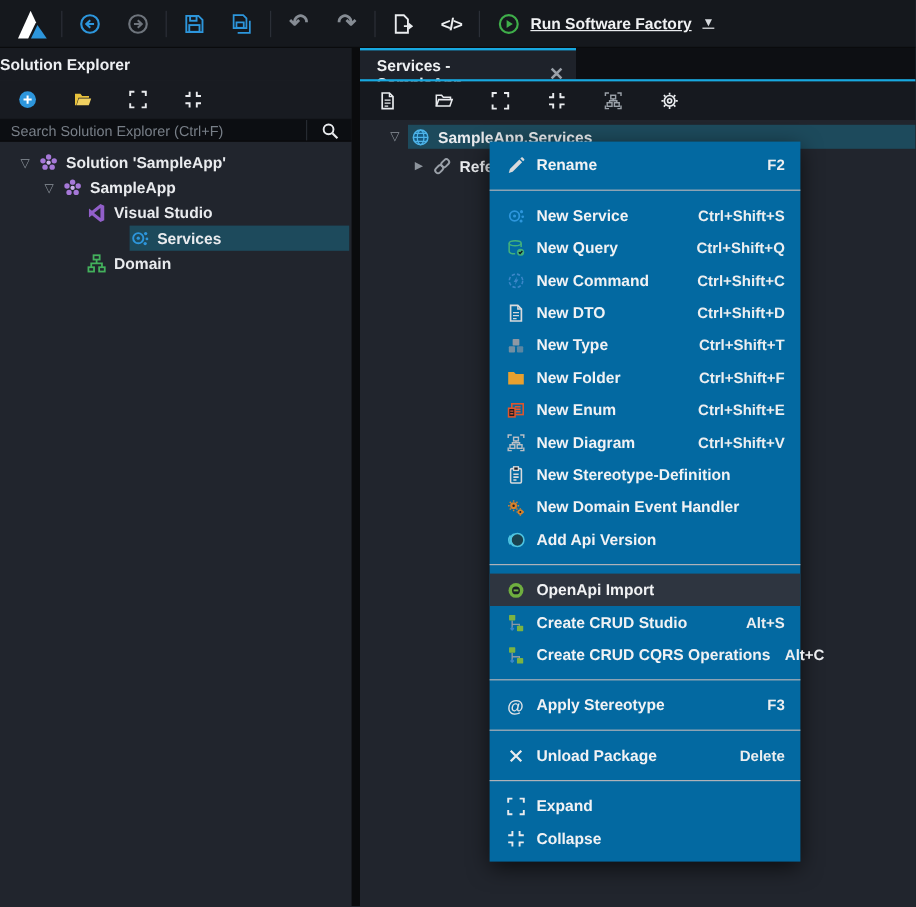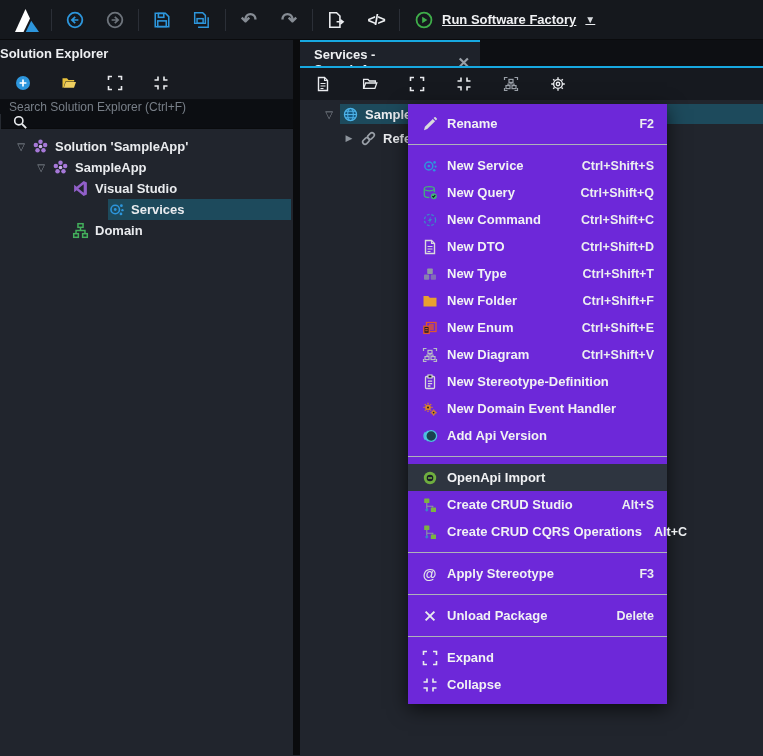--- a/index.html
+++ b/index.html
@@ -23,21 +23,21 @@
   .run-label { color:#f0f1f3; font-weight:600; font-size:13px; }
   .caret-down { color:#d7dade; font-size:10px; }
 
   .content { display:flex; height:715px; }
 
   
   .left { width:293px; display:flex; flex-direction:column; background:#21252d; }
   .panel-header { height:27px; background:#181b21; display:flex; align-items:center; font-weight:700; font-size:13px; color:#edeff2; }
   .panel-toolbar { height:33px; background:#181b21; display:flex; align-items:center; padding-left:13px; gap:26px; border-bottom:1px solid #0d0f13; }
   .pt-btn { width:20px; height:20px; display:flex; align-items:center; justify-content:center; cursor:pointer; }
-  .search-row { height:29px; display:flex; background:#0c0e12; border-bottom:1px solid #0a0b0d;flex-direction:column; }
+  .search-row { height:18px; display:flex; background:#0c0e12; border-bottom:1px solid #0a0b0d; }
   .search-input { flex:1; background:transparent; border:none; outline:none; color:#c8ccd2; font-size:12px; padding:0 9px; font-family:"Liberation Sans",sans-serif; }
   .search-input::placeholder { color:#787f88; }
   .search-btn { width:38px; display:flex; align-items:center; justify-content:center; border-left:1px solid #262a31; cursor:pointer; color:#e9ebee; }
   .tree { padding-top:7px; flex:1; }
   .trow { height:21px; display:flex; align-items:center; cursor:pointer; }
   .caret { width:22px; text-align:center; color:#8d949c; font-size:10px; flex:none; cursor:pointer; }
   .caret.filled { font-size:9px; }
   .ticon { width:17px; height:17px; flex:none; margin-right:6px; }
   .tlabel { font-weight:600; color:#e9ebee; white-space:nowrap; }
   .indent1 { padding-left:10px; }
@@ -56,21 +56,21 @@
   .tab-close { color:#9aa0a8; font-size:15px; font-weight:bold; line-height:1; cursor:pointer; }
   .accent-line { height:2px; background:#17a8e0; }
   .main-toolbar { height:32px; background:#16191f; display:flex; align-items:center; padding-left:13px; gap:27px; }
   .mt-btn { width:20px; height:20px; display:flex; align-items:center; justify-content:center; cursor:pointer; color:#e9ebee; }
   .mt-btn.dim { color:#9aa0a8; }
   .main-tree { padding-top:4px; flex:1; }
   .mrow { height:20px; display:flex; align-items:center; cursor:pointer; }
   .sel-bar { flex:1; height:100%; background:#1d4a5c; display:flex; align-items:center; }
 
   
-  .cmenu { position:absolute; left:408px; top:104px; width:259px; background:#6d28d9; box-shadow:0 5px 18px rgba(0,0,0,.65); padding:6px 0; z-index:50; }
+  .cmenu { position:absolute; left:408px; top:118px; width:259px; background:#0369a1; box-shadow:0 5px 18px rgba(0,0,0,.65); padding:6px 0; z-index:50; }
   .menu-item { height:27px; display:flex; align-items:center; padding:0 13px; cursor:pointer; }
   .menu-item.hl { background:#2e3540; }
   .mi-icon { width:17px; height:17px; flex:none; margin-right:9px; display:flex; align-items:center; justify-content:center; }
   .mi-label { flex:1; font-weight:600; color:#f1f2f4; font-size:13px; white-space:nowrap; }
   .mi-shortcut { font-weight:600; color:#eceef0; font-size:12.5px; margin-left:12px; }
   .menu-divider { height:1px; background:#aeb2b9; margin:7px 0; }
   .at-glyph { font-size:14px; font-weight:bold; color:#e3e5e8; line-height:1; }
 </style>
 </head>
 <body>

